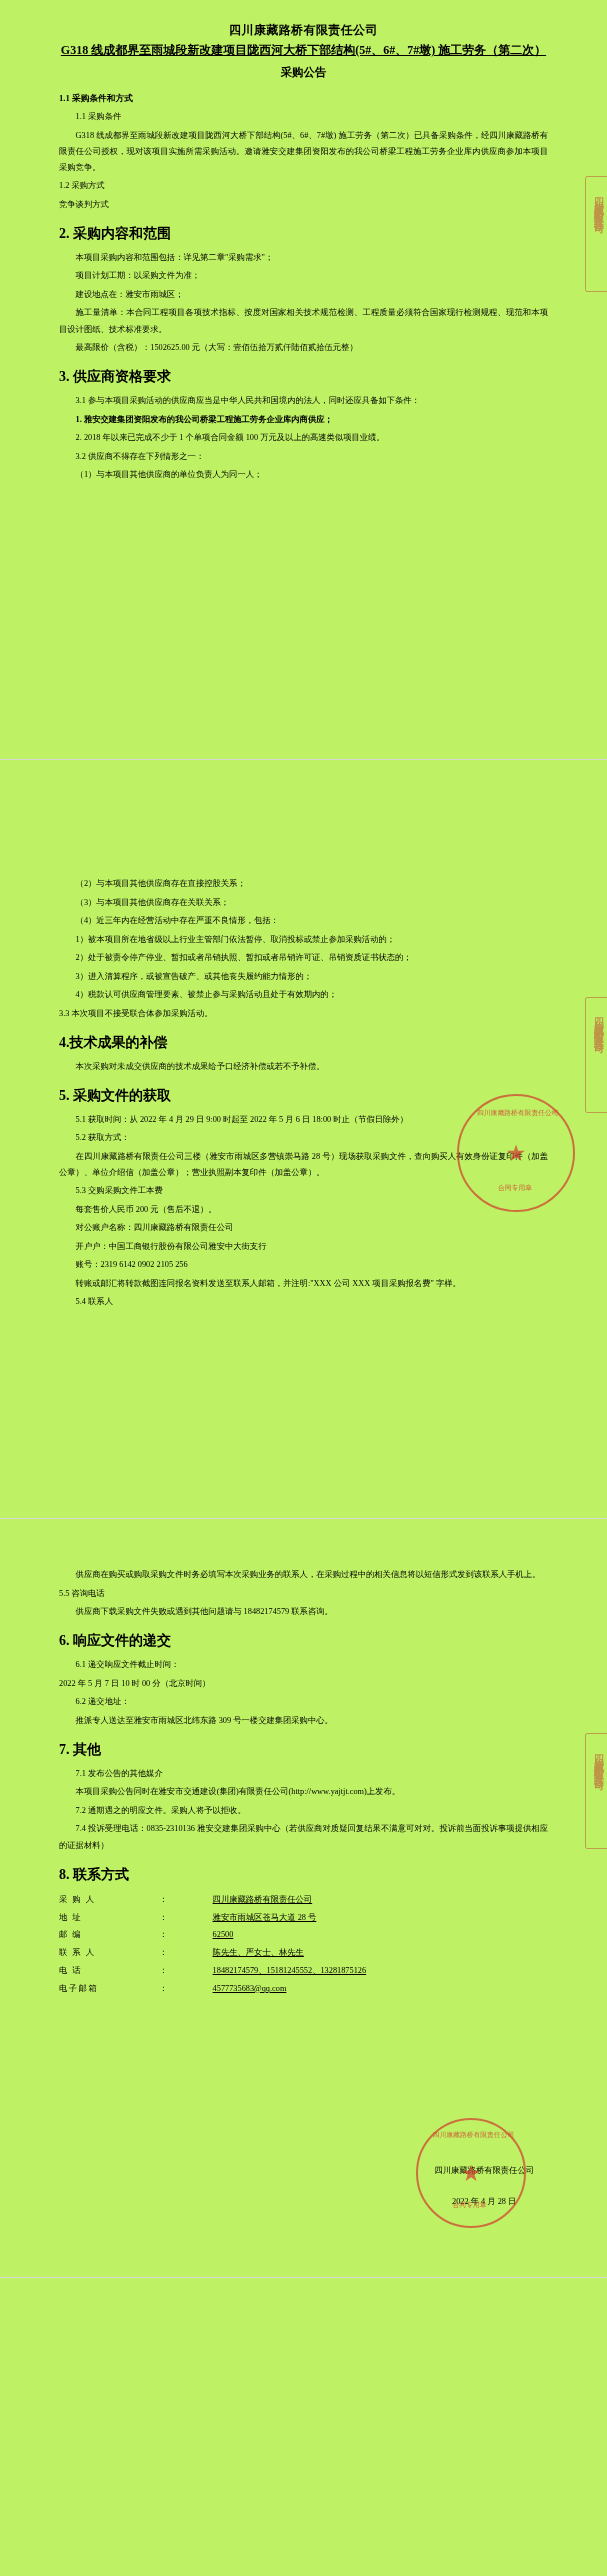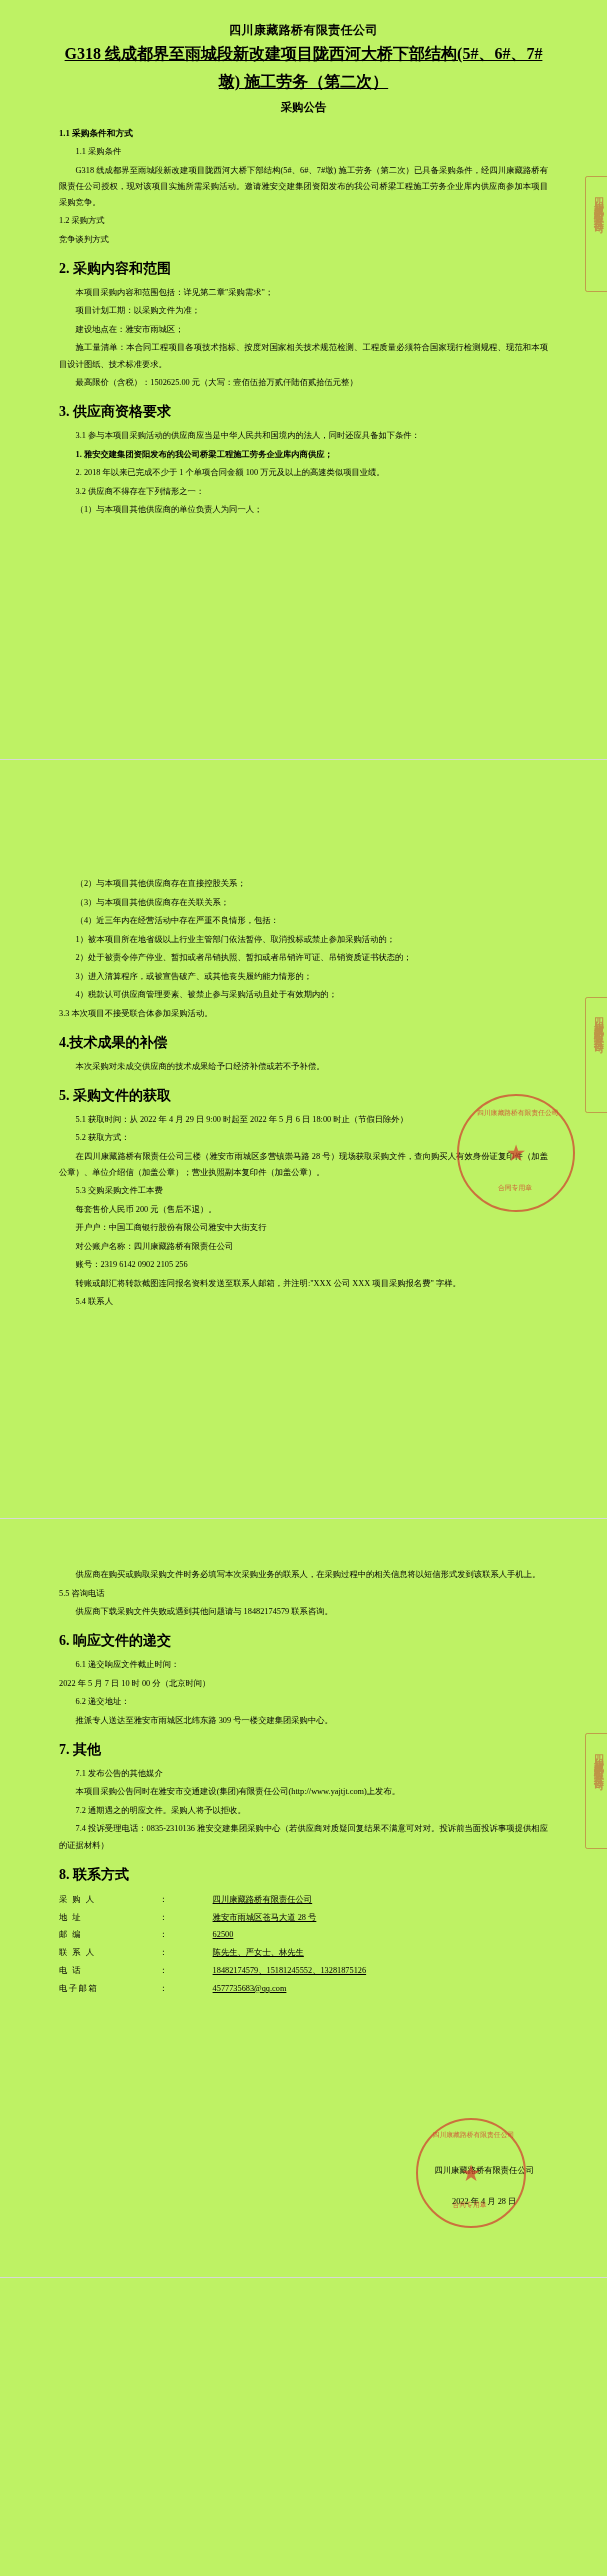--- a/index.html
+++ b/index.html
@@ -26,21 +26,21 @@
 
   .doc-title {
     text-align: center;
     font-size: 12px;
     font-weight: bold;
     line-height: 1.7;
     letter-spacing: 0.4px;
   }
   .doc-subtitle {
     text-align: center;
-    font-size: 16px;
+    font-size: 12px;
     font-weight: bold;
     line-height: 1.75;
   }
   .doc-kind {
     text-align: center;
     font-size: 11.4px;
     font-weight: bold;
     line-height: 2.1;
   }
   h2.sec {
@@ -170,22 +170,22 @@
 
   <h2 class="sec">4.技术成果的补偿</h2>
   <p class="t ind">本次采购对未成交供应商的技术成果给予口经济补偿或若不予补偿。</p>
 
   <h2 class="sec">5. 采购文件的获取</h2>
   <p class="t ind">5.1 获取时间：从 2022 年 4 月 29 日 9:00 时起至 2022 年 5 月 6 日 18:00 时止（节假日除外）</p>
   <p class="t ind">5.2 获取方式：</p>
   <p class="t ind">在四川康藏路桥有限责任公司三楼（雅安市雨城区多营镇崇马路 28 号）现场获取采购文件，查向购买人有效身份证复印件（加盖公章）、单位介绍信（加盖公章）；营业执照副本复印件（加盖公章）。</p>
   <p class="t ind">5.3 交购采购文件工本费</p>
   <p class="t ind">每套售价人民币 200 元（售后不退）。</p>
+  <p class="t ind">对公账户名称：四川康藏路桥有限责任公司</p>
   <p class="t ind">开户户：中国工商银行股份有限公司雅安中大街支行</p>
-  <p class="t ind">对公账户名称：四川康藏路桥有限责任公司</p>
   <p class="t ind">账号：2319 6142 0902 2105 256</p>
   <p class="t ind">转账或邮汇将转款截图连同报名资料发送至联系人邮箱，并注明:"XXX 公司 XXX 项目采购报名费" 字样。</p>
   <p class="t ind">5.4 联系人</p>
 
   <div class="seal" style="top:334px; right:36px; width:114px; height:114px;">
     <div class="seal-round" style="width:114px; height:114px;">
       <span class="star">★</span>
     </div>
     <div class="seal-arc" style="top:13.7px; left:20px; width:76px; text-align:center;">四川康藏路桥有限责任公司</div>
     <div class="seal-arc" style="bottom:15px; left:29px; width:58px; text-align:center;">合同专用章</div>

